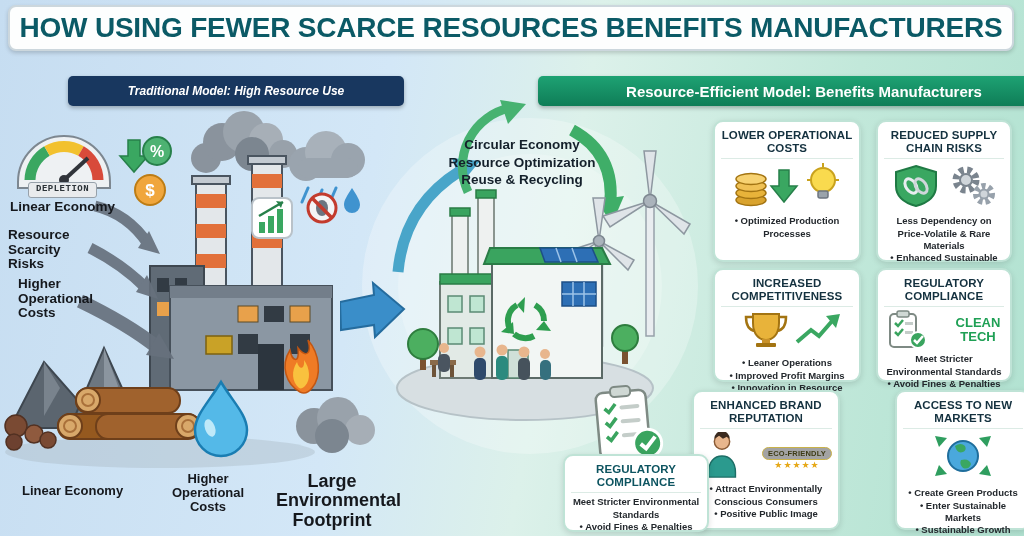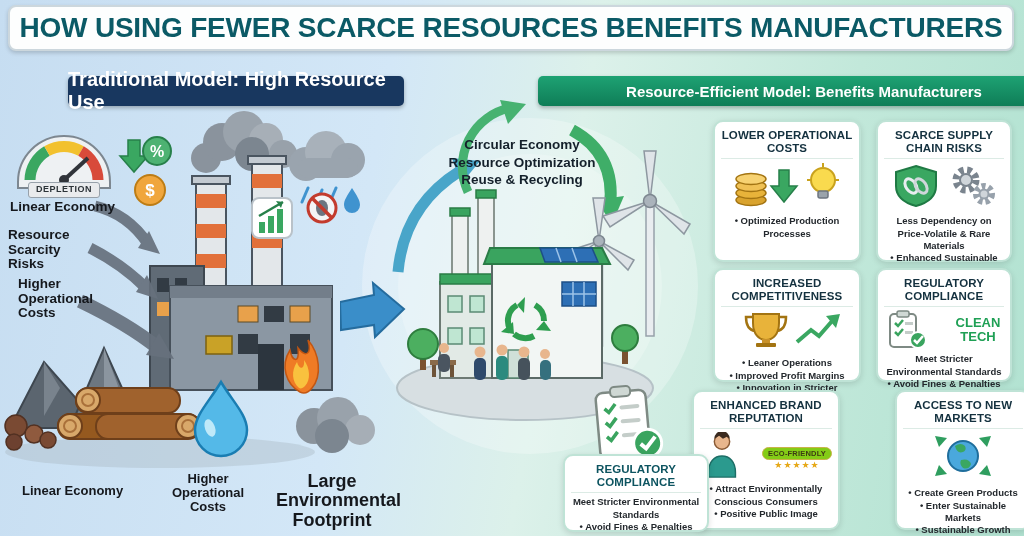--- a/index.html
+++ b/index.html
@@ -12,44 +12,44 @@
     position:absolute;left:8px;top:5px;width:1006px;height:46px;
     background:#fdfefe;border:2px solid #ccd7dd;border-radius:8px;
     display:flex;align-items:center;justify-content:center;
     box-shadow:0 2px 4px rgba(0,0,0,.18);z-index:10;box-sizing:border-box;
   }
   .title-bar span{font-size:28px;font-weight:800;color:#0b5a66;letter-spacing:-.2px;white-space:nowrap;}
   .section-header{
     position:absolute;height:30px;display:flex;align-items:center;justify-content:center;
     color:#fff;font-weight:700;border-radius:5px;box-shadow:0 2px 4px rgba(0,0,0,.28);z-index:9;
   }
-  .left-header{left:68px;top:76px;width:336px;font-size:20px;background:#18375f;}
+  .left-header{left:68px;top:76px;width:336px;font-size:12px;background:#18375f;font-style:italic;}
   .right-header{left:538px;top:76px;width:452px;font-size:15px;background:linear-gradient(180deg,#1ea273,#0f7d57);padding-left:40px;}
   .scene{position:absolute;z-index:1;}
   .lab{position:absolute;font-weight:800;color:#15181d;line-height:1.08;z-index:5;}
   .depletion{
     background:#e9ebed;border:1px solid #97a1aa;border-radius:3px;
-    font-size:9px;padding:2px 7px;letter-spacing:.5px;color:#2c3338;
+    font-size:9px;padding:2px 7px;letter-spacing:.5px;color:#2c3338;font-family:Liberation Mono, monospace;
   }
   .center-text{position:absolute;left:436px;top:136px;width:172px;text-align:center;z-index:5;}
   .center-text div{font-weight:800;font-size:13.5px;color:#14202b;line-height:1.3;}
   .card{
     position:absolute;background:#fff;border:2px solid #bfe3d6;border-radius:10px;
     box-shadow:0 2px 6px rgba(0,0,0,.13);padding:7px 6px;text-align:center;
     box-sizing:border-box;z-index:6;
   }
   .card-title{
     font-weight:800;font-size:11.5px;color:#14313f;line-height:1.15;letter-spacing:.1px;
     border-bottom:1px solid #dcebe5;padding-bottom:3px;margin-bottom:3px;
   }
   .card-bullets{margin-top:3px;font-size:9.5px;font-weight:700;color:#23282d;line-height:1.3;}
   .card-icon-row{display:flex;align-items:center;justify-content:space-between;gap:4px;margin:2px 0;}
   .highlight-green{font-weight:800;font-size:13px;color:#1fa055;line-height:1.1;width:52px;text-align:center;}
   .eco-badge{
-    display:inline-block;background:#84cc16;border:1px solid #c9b24a;border-radius:7px;
+    display:inline-block;background:#a3a3a3;border:1px solid #c9b24a;border-radius:7px;
     font-size:7.5px;font-weight:800;color:#3c3a14;padding:1px 5px;letter-spacing:.2px;
   }
   .stars{font-size:9px;color:#e6a817;letter-spacing:1px;line-height:1.2;}
   .clipboard-wrap{position:absolute;left:588px;top:383px;z-index:6;transform:rotate(-5deg);}
 </style>
 </head>
 <body>
 
 <div class="canvas">
 
@@ -326,21 +326,21 @@
         <line x1="76" y1="18" x2="80" y2="18" stroke="#c9a21d" stroke-width="2"></line>
         <line x1="104" y1="18" x2="108" y2="18" stroke="#c9a21d" stroke-width="2"></line>
       </g>
     </svg>
     <div class="card-bullets">
       <div>• Optimized Production Processes</div>
     </div>
   </div>
 
   <div class="card" style="left:876px;top:120px;width:136px;height:142px;">
-    <div class="card-title">SCARCE SUPPLY CHAIN RISKS</div>
+    <div class="card-title">REDUCED SUPPLY CHAIN RISKS</div>
     <svg class="card-icon" width="112" height="46" viewBox="0 0 112 46">
       <g>
         <path d="M28,4 L48,10 V24 C48,35 39,41 28,44 C17,41 8,35 8,24 V10 Z" fill="#3aa761" stroke="#1f7a44" stroke-width="2"></path>
         <ellipse cx="23" cy="24" rx="5" ry="8" fill="none" stroke="#e8edf0" stroke-width="3" transform="rotate(-35 23 24)"></ellipse>
         <ellipse cx="33" cy="24" rx="5" ry="8" fill="none" stroke="#cfd6da" stroke-width="3" transform="rotate(-35 33 24)"></ellipse>
       </g>
       <g>
         <circle cx="78" cy="18" r="10" fill="none" stroke="#7a848e" stroke-width="7" stroke-dasharray="4.5 3.5"></circle>
         <circle cx="78" cy="18" r="6" fill="#cfd5da" stroke="#7a848e" stroke-width="2"></circle>
         <circle cx="96" cy="32" r="8" fill="none" stroke="#97a1ab" stroke-width="6" stroke-dasharray="4 3"></circle>
@@ -364,21 +364,21 @@
         <rect x="25" y="33" width="20" height="4" rx="1" fill="#a37412"></rect>
       </g>
       <g>
         <polyline points="66,32 80,20 88,26 102,10" fill="none" stroke="#3aa761" stroke-width="4"></polyline>
         <polygon points="95,6 109,4 105,18" fill="#3aa761"></polygon>
       </g>
     </svg>
     <div class="card-bullets">
       <div>• Leaner Operations</div>
       <div>• Improved Profit Margins</div>
-      <div>• Innovation in Stricter</div>
+      <div>• Innovation in Resource</div>
     </div>
   </div>
 
   <div class="card" style="left:876px;top:268px;width:136px;height:114px;">
     <div class="card-title">REGULATORY COMPLIANCE</div>
     <div class="card-icon-row">
       <svg width="44" height="40" viewBox="0 0 44 40">
         <rect x="6" y="4" width="26" height="33" rx="4" fill="#ffffff" stroke="#7e8a84" stroke-width="2"></rect>
         <rect x="13" y="1" width="12" height="6" rx="2" fill="#cfd8d4" stroke="#7e8a84" stroke-width="1.5"></rect>
         <path d="M11,13 l3,3 l5,-6" stroke="#3aa45f" stroke-width="2.5" fill="none"></path>

